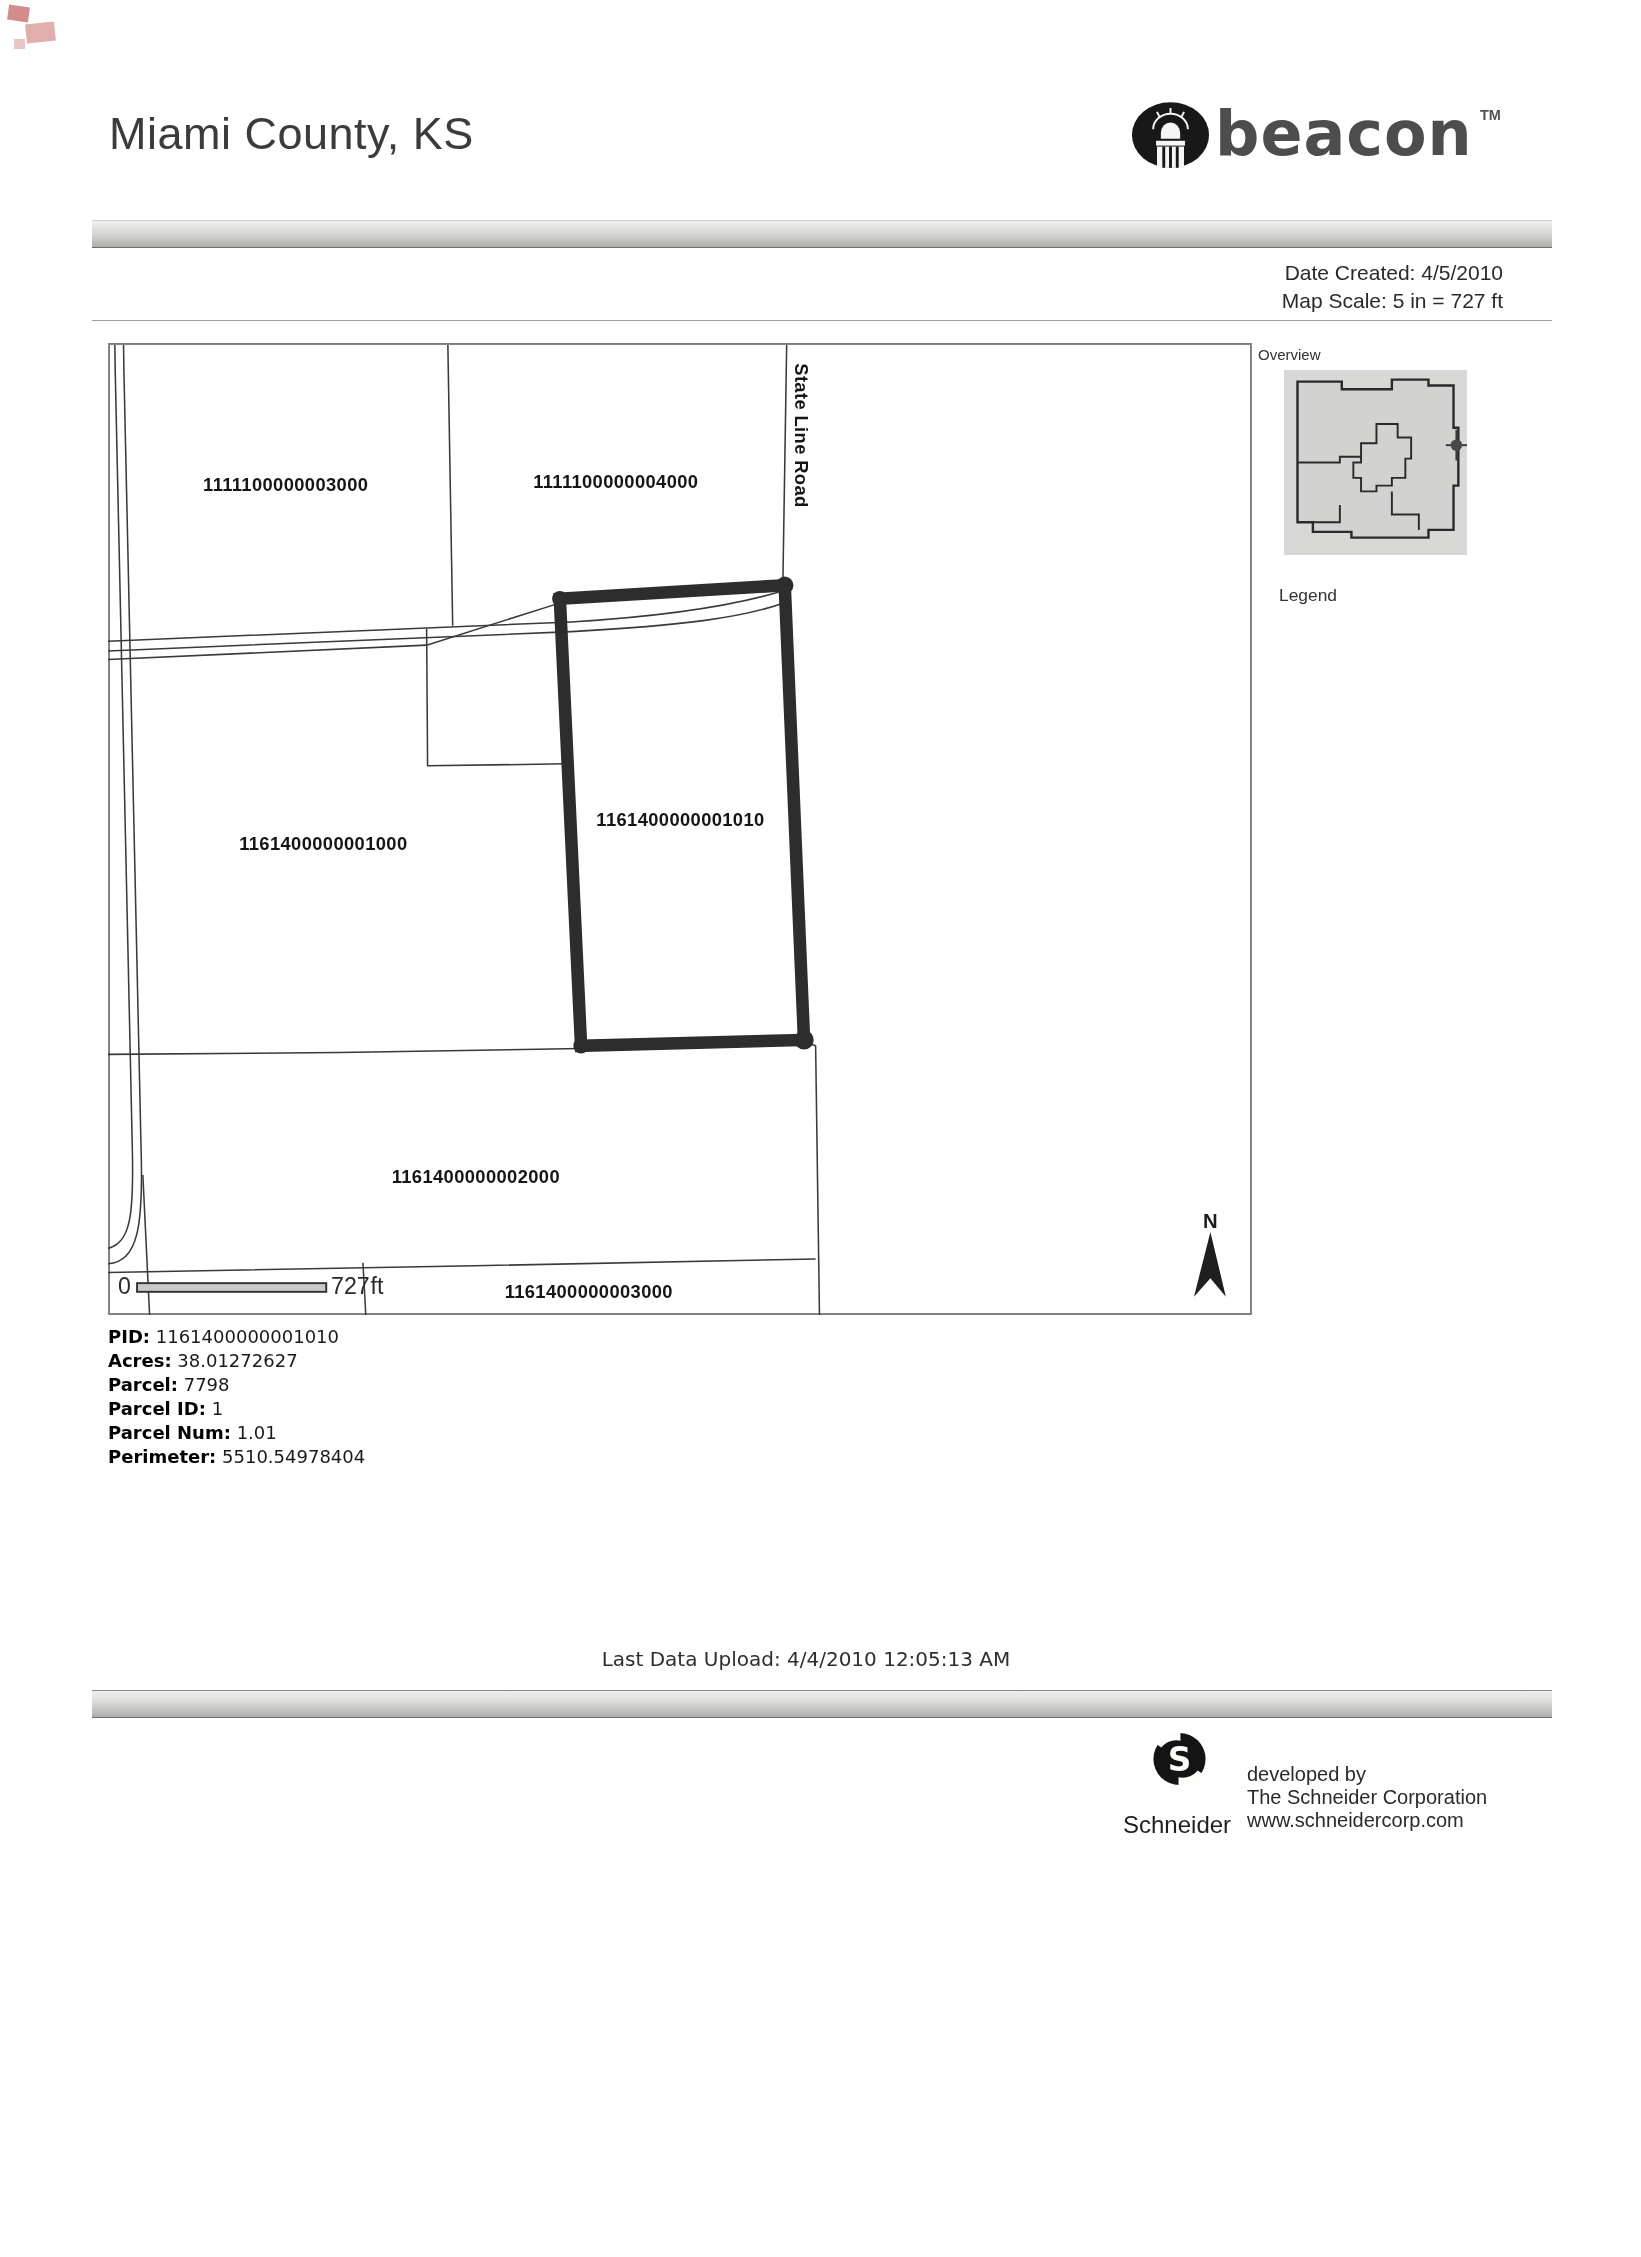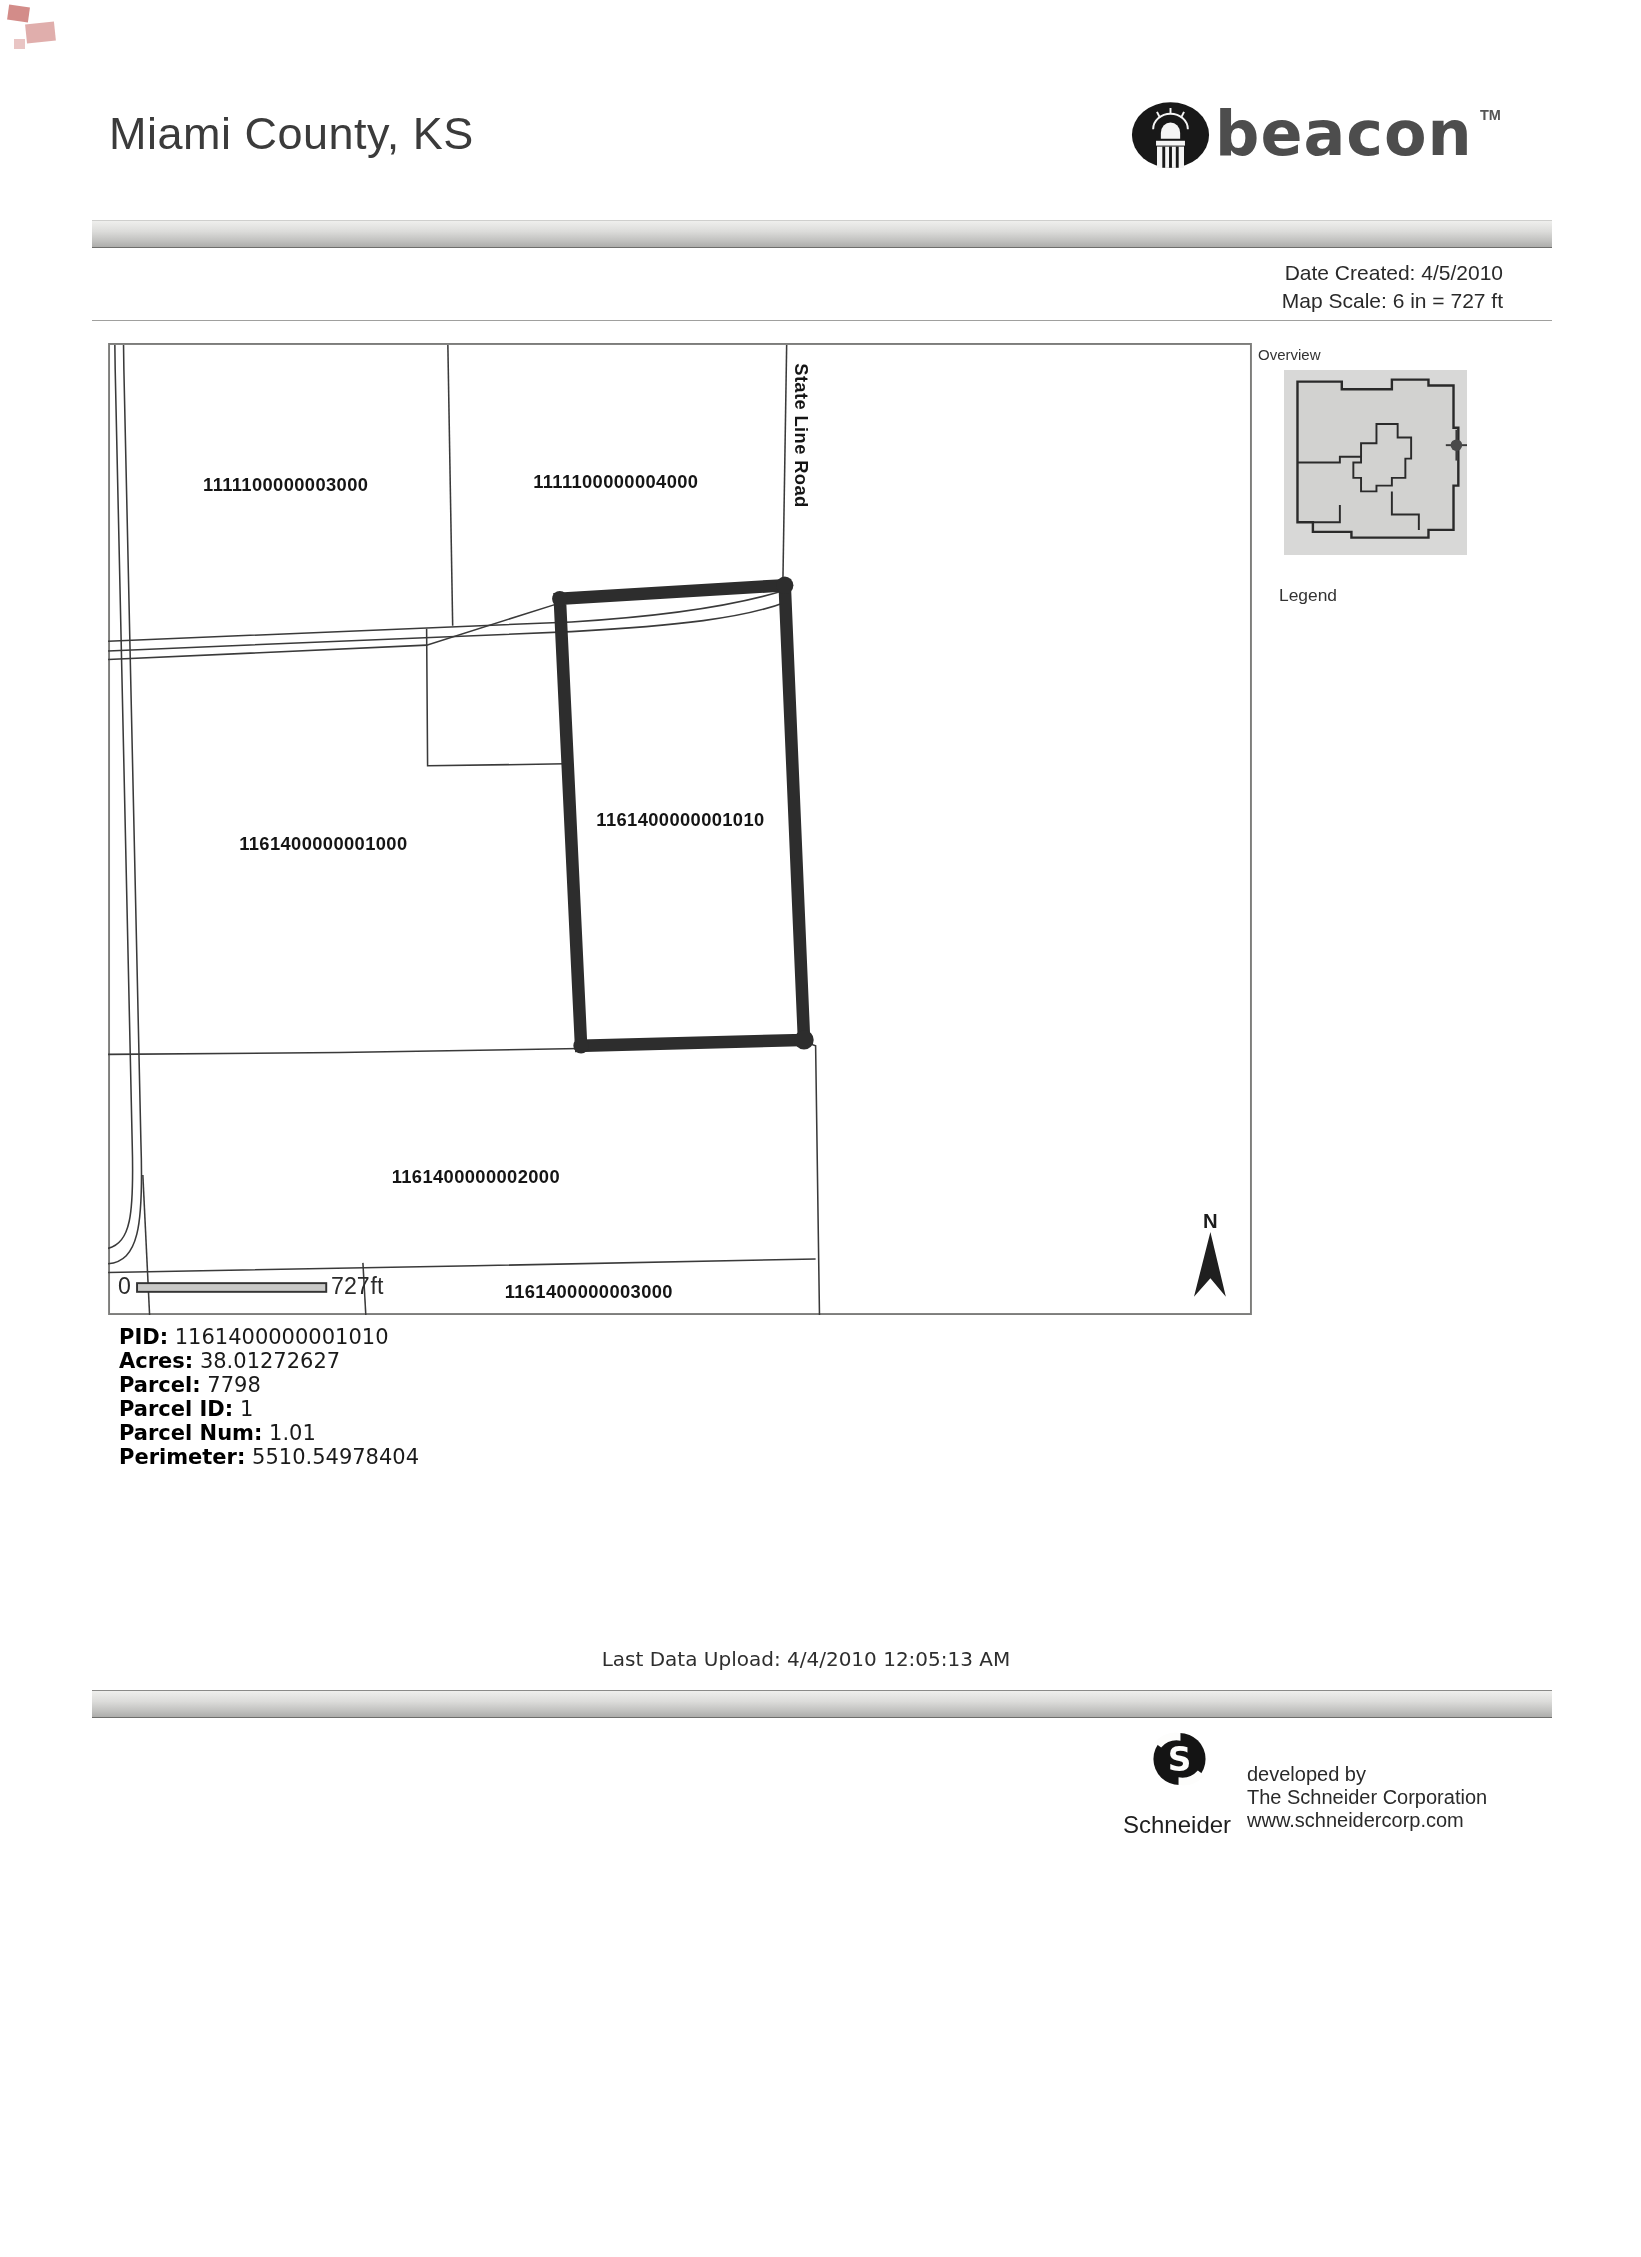--- a/index.html
+++ b/index.html
@@ -47,21 +47,21 @@
   .legend{position:absolute;left:1270px;top:623px;width:251px;}
   .lg-item{position:relative;height:30px;}
   .lg-sw{position:absolute;left:1.9px;top:1.9px;width:29px;height:22px;box-sizing:border-box;}
   .sw-cem{background:#c7c7c5;border:1.9px solid #1f1f1f;}
   .sw-par{background:#ffffff;border:1.9px solid #1f1f1f;}
   .sw-city{background:#e3e3e1;border:1px solid #bcbcba;}
   .lg-lab{position:absolute;left:50px;top:2.9px;font-size:15.4px;font-weight:700;color:#3c3c3c;letter-spacing:0.3px;}
 
   
   .info{position:absolute;left:108px;top:1325px;font-family:"DejaVu Sans", sans-serif;
-    font-size:21px;line-height:24px;color:#1a1a1a;margin-left:11px;}
+    font-size:18px;line-height:24px;color:#1a1a1a;}
   .info b{color:#000;}
 
   .upload{position:absolute;left:0;top:1647px;width:1612px;text-align:center;
     font-family:"DejaVu Sans", sans-serif;font-size:20px;color:#2e2e2e;}
 
   
   .dev-logo{position:absolute;left:1135px;top:1731px;}
   .dev-name{position:absolute;left:1123px;top:1786px;font-size:24px;font-weight:500;color:#1f1f1f;margin-top:25px;}
   .dev-text{position:absolute;left:1247px;top:1735px;font-size:20px;line-height:23px;color:#2a2a2a;margin-top:28px;}
 
@@ -106,21 +106,21 @@
       </svg>
     </span>
     <span class="word">beacon</span>
     <span class="tm">TM</span>
   </div>
 
   <div class="bar top"></div>
 
   <div class="meta">
     <div>Date Created: 4/5/2010</div>
-    <div>Map Scale: 6 in = 727 ft</div>
+    <div>Map Scale: 5 in = 727 ft</div>
   </div>
   <div class="hairline"></div>
 
   <div class="map-frame">
     <svg width="1144" height="972" viewBox="0 0 1185 1007">
       <rect x="1" y="1" width="1183" height="1005" fill="#ffffff" stroke="#7d7d7b" stroke-width="2"></rect>
 
       <g stroke="#3a3a3a" stroke-width="1.6" fill="none">
 
         <path d="M352,2 L357,293"></path>

